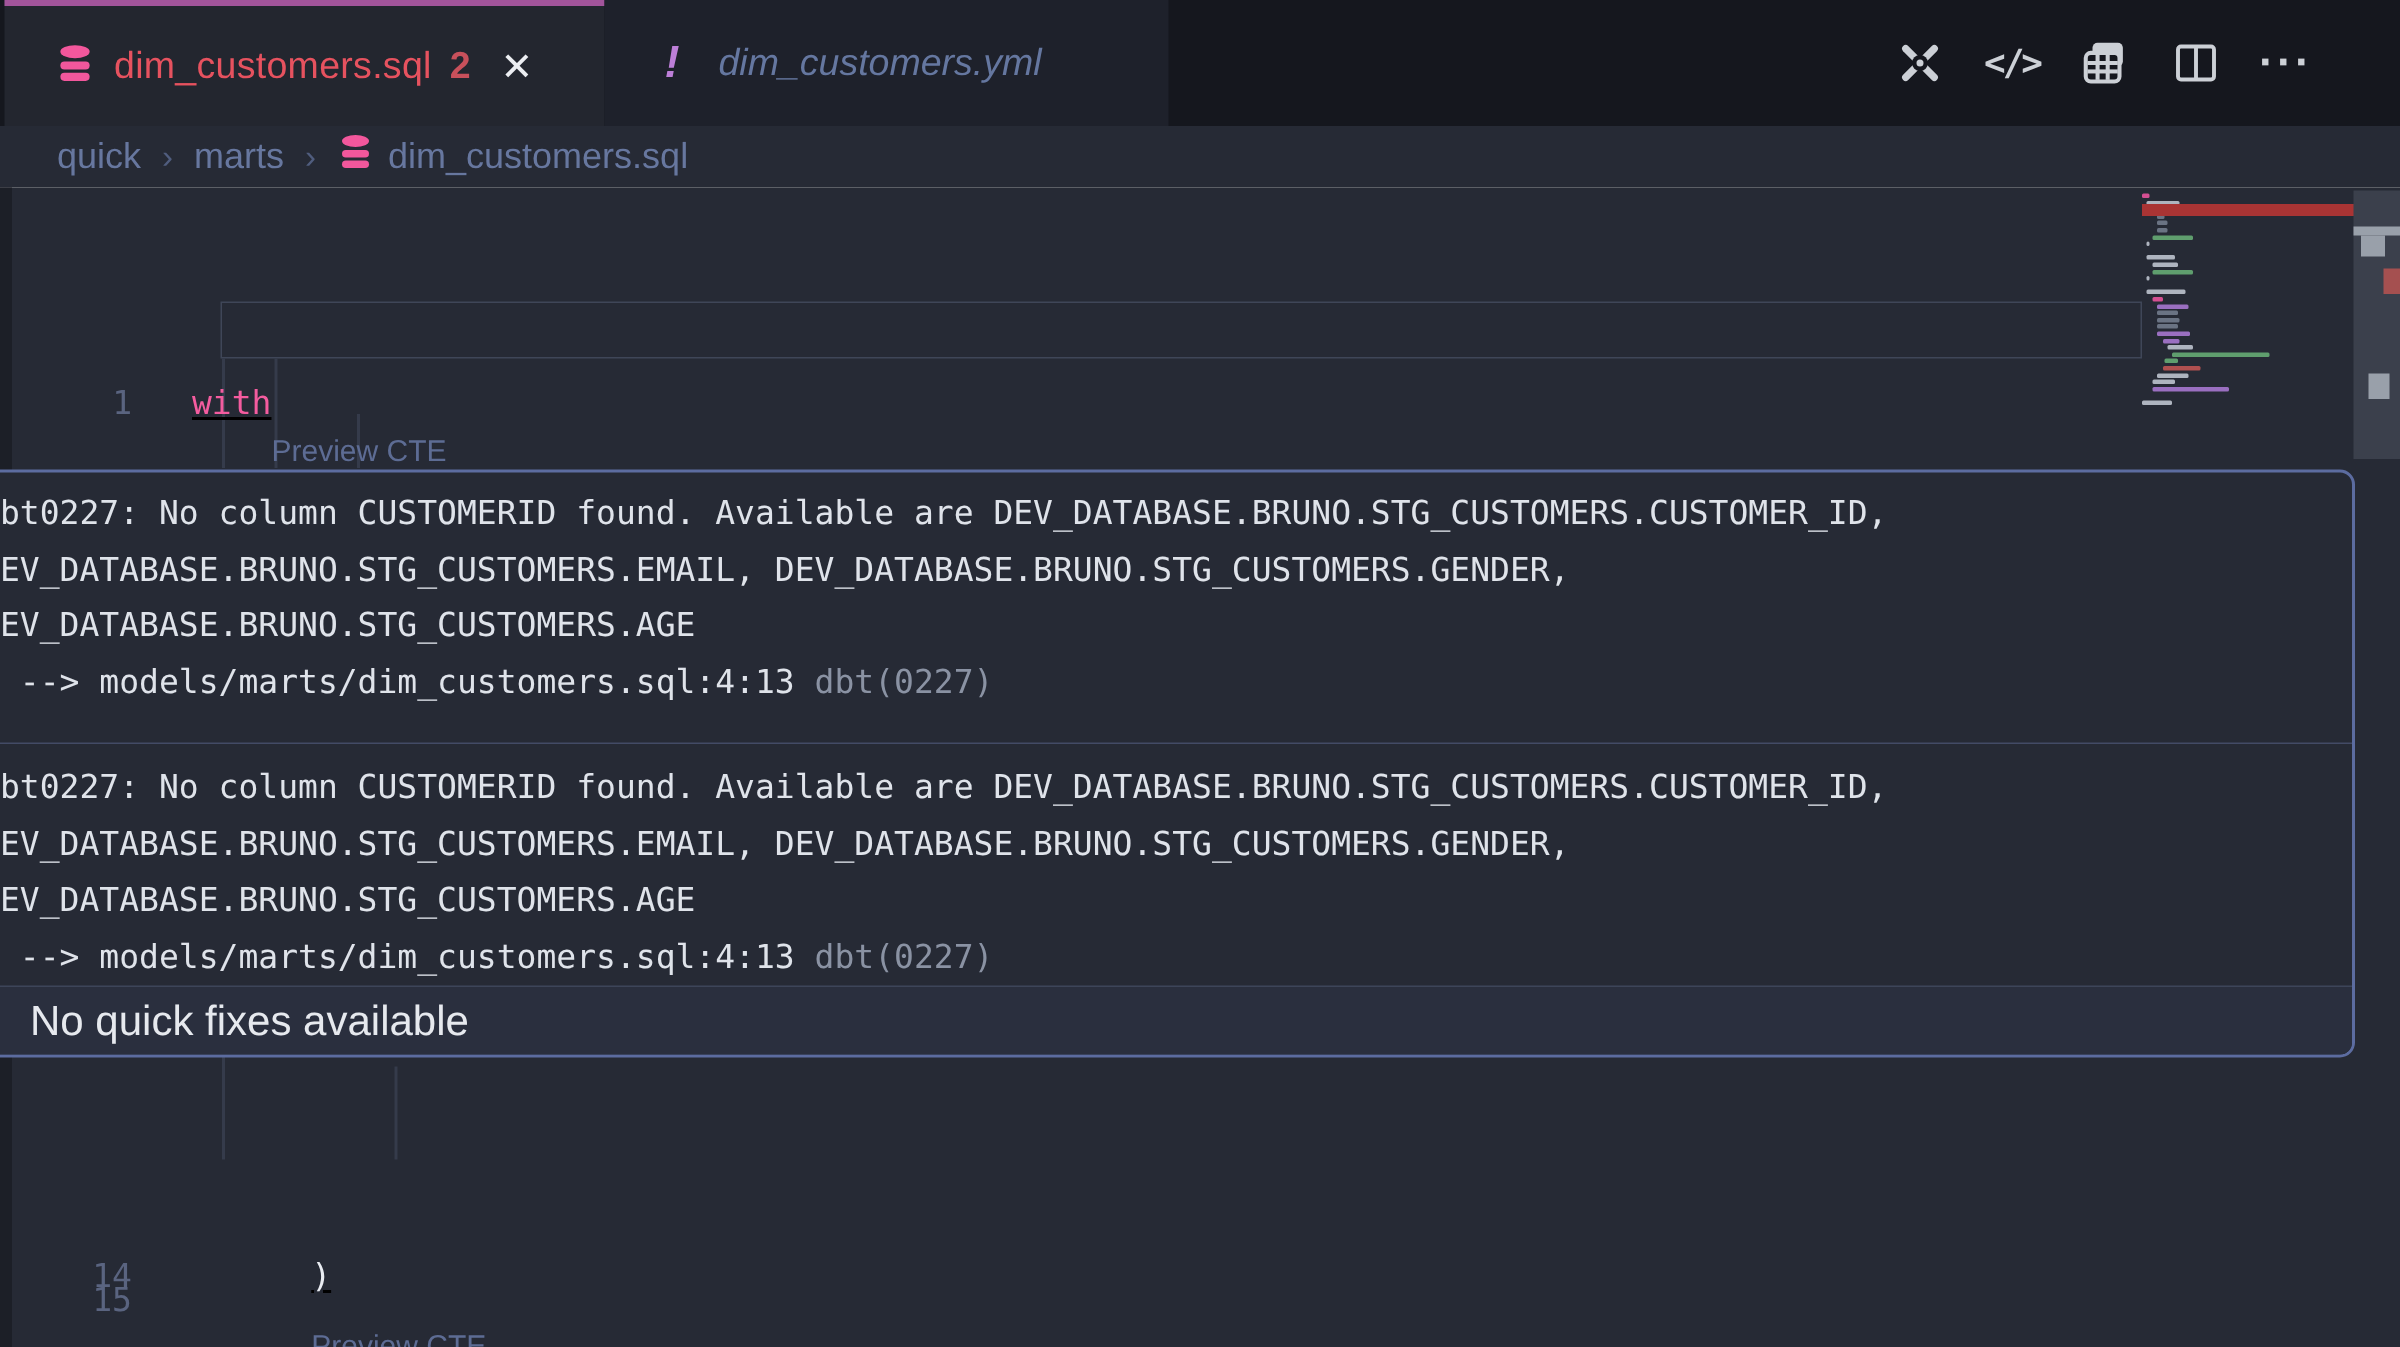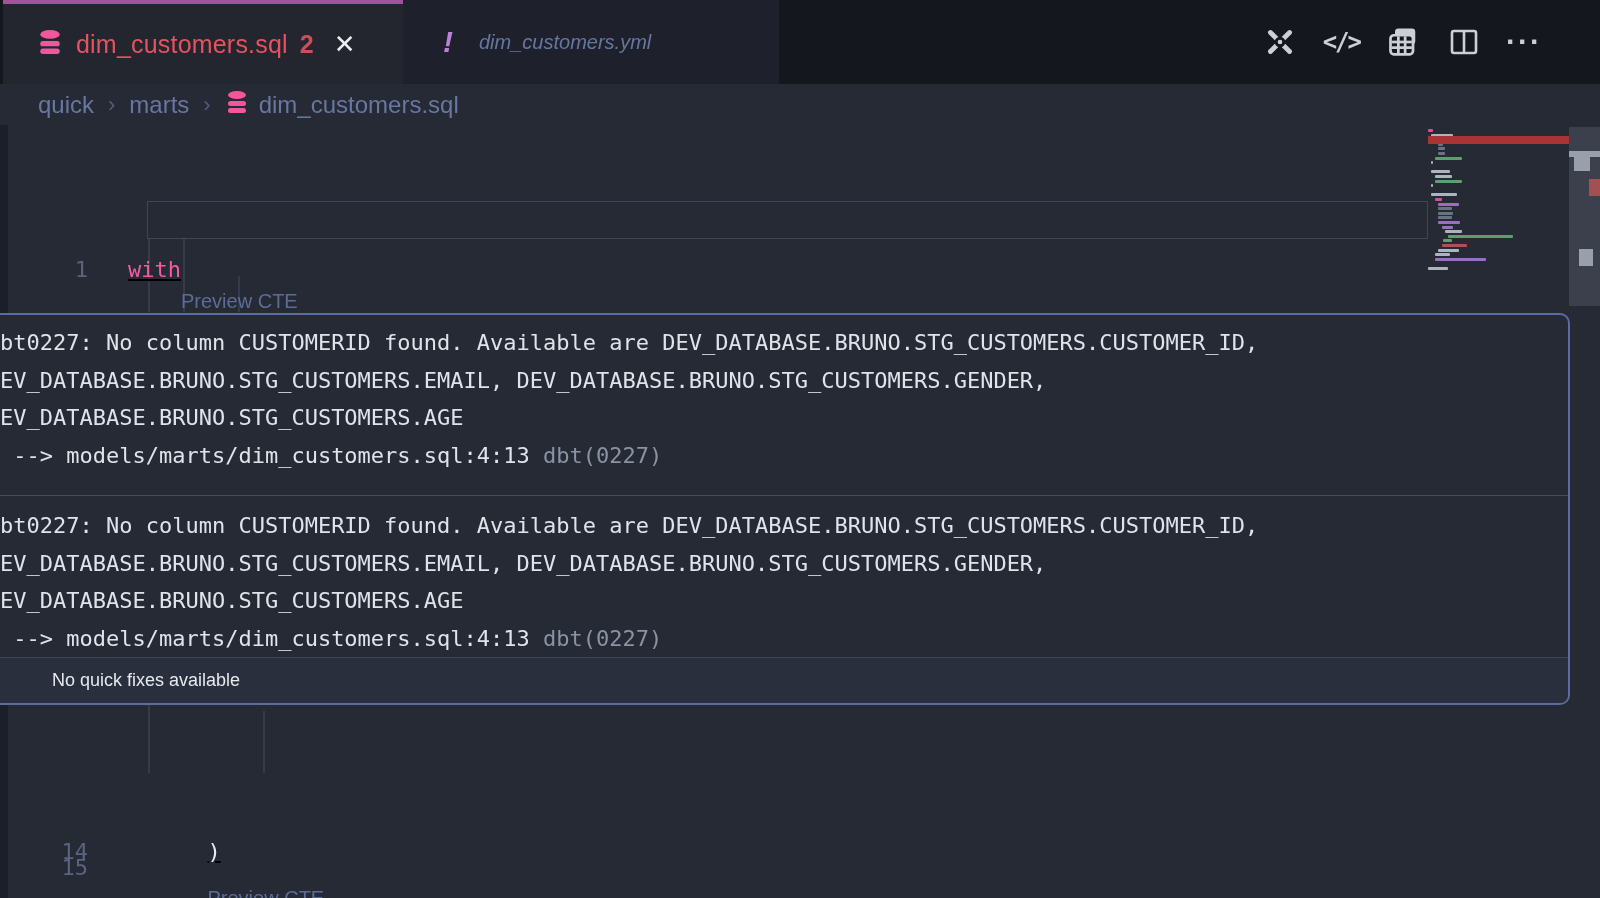--- a/index.html
+++ b/index.html
@@ -13,21 +13,21 @@
   
   .tabbar { position:absolute; left:0; top:0; width:1600px; height:84px; background:#15171e; display:flex; }
   .tab { height:84px; display:flex; align-items:center; cursor:pointer; position:relative; }
   .tab.active { background:#23262f; border-top:4px solid #a2549b; margin-left:3px; width:400px; padding:0 18px 0 34px; }
   .tab.inactive { background:#1e212b; width:376px; padding:0 24px 0 40px; }
   .tab .db-icon { margin-right:13px; flex:0 0 auto; }
   .tab1-label { color:#e6525f; font-size:25px; letter-spacing:.2px; white-space:nowrap; }
   .tab1-badge { color:#c8505b; font-size:25px; font-weight:700; margin-left:12px; }
   .tab-close { color:#eceef2; font-size:26px; margin-left:20px; line-height:1; cursor:pointer; }
   .tab2-bang { color:#bd7fd8; font-size:30px; font-weight:700; font-style:italic; margin-right:26px; }
-  .tab2-label { color:#6577a0; font-size:20px; font-style:italic; white-space:nowrap; }
+  .tab2-label { color:#6577a0; font-size:25px; font-style:italic; white-space:nowrap; }
   .editor-actions { position:absolute; right:58px; top:0; height:84px; display:flex; align-items:center; gap:26px; color:#ccd0d6; }
   .action-btn { cursor:pointer; display:flex; align-items:center; justify-content:center; }
   .code-glyph { font-family:"DejaVu Sans Mono", monospace; font-size:24px; font-weight:700; letter-spacing:-2px; }
   .dots-glyph { font-size:30px; font-weight:700; letter-spacing:2px; line-height:0.4; }
   
   .breadcrumb { position:absolute; left:0; top:84px; width:1600px; height:41px; background:#262a35; display:flex; align-items:center; padding-left:38px; color:#67779f; font-size:24px; gap:14px; }
   .crumb { cursor:pointer; }
   .crumb-sep { color:#505d7e; font-size:22px; }
   .crumb-file { display:flex; align-items:center; gap:10px; }
   
@@ -59,21 +59,21 @@
     border:2px solid #5c6ca0; border-radius:10px; z-index:30; overflow:hidden; }
   .popup-inner { position:absolute; left:18px; top:0; width:1560px; height:100%; }
   .msg-block { font-family:"DejaVu Sans Mono", monospace; font-size:22px; line-height:37.5px; white-space:pre; color:#dfe3ea; }
   .msg-block.first { padding-top:9px; }
   .msg-divider { height:0; border-top:1.5px solid #434b66; margin-top:21px; margin-bottom:11px; margin-left:-18px; width:1590px; }
   .msg-loc { color:#dfe3ea; }
   .msg-src { color:#8a92a3; }
   .popup-status { position:absolute; left:-18px; bottom:0; width:1590px; height:46px; background:#2a2f3e;
     border-top:1.5px solid #3d4559; display:flex; align-items:center; padding-left:18px; }
   .view-problem { color:#4296f7; font-size:25px; cursor:pointer; }
-  .no-fixes { color:#e6e9ee; font-size:18px; margin-left:52px; }
+  .no-fixes { color:#e6e9ee; font-size:28px; margin-left:20px; }
 </style>
 </head>
 <body>
 
 <div class="screen">
 
   <div class="tabbar">
     <div class="tab active">
       <span class="db-icon">
         <svg width="26" height="26" viewBox="0 0 24 24">

